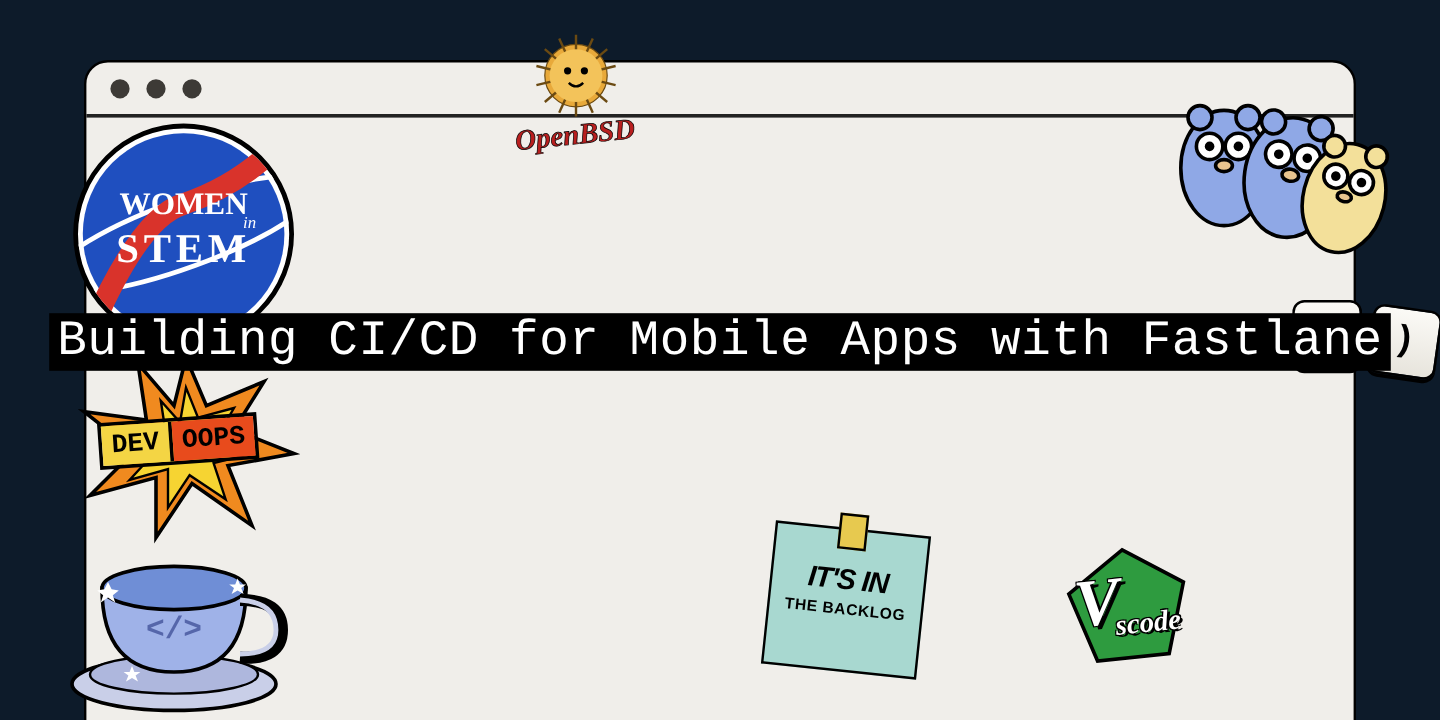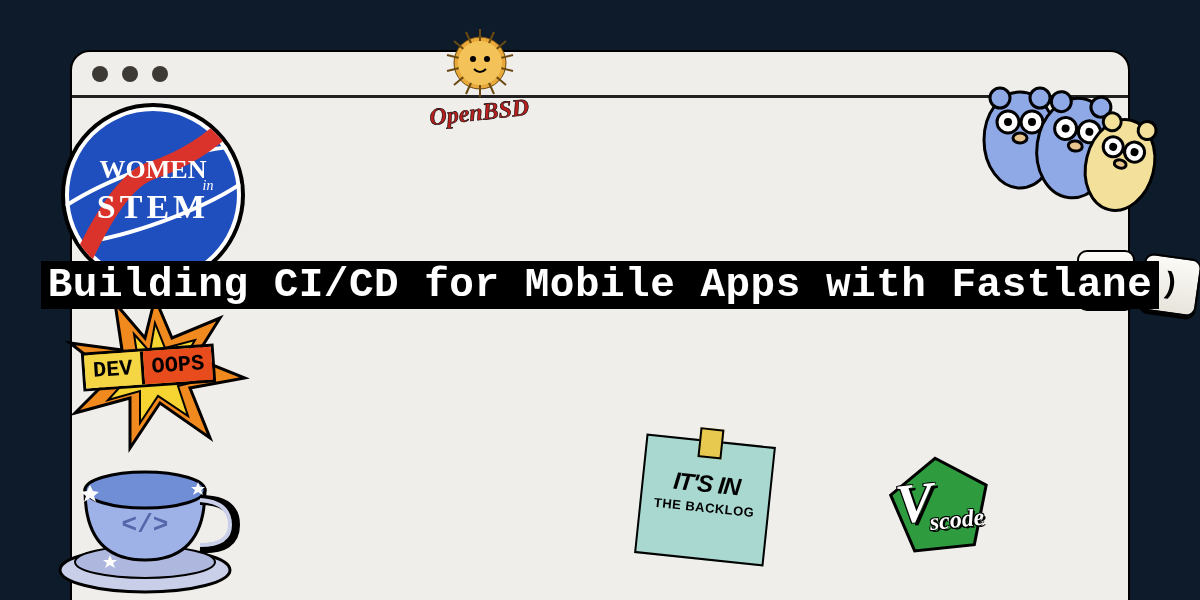--- a/index.html
+++ b/index.html
@@ -36,21 +36,21 @@
     border-radius: 50%;
   }
   .headline {
     position: absolute;
     top: 258px;
     left: 50%;
     transform: translateX(-50%);
     text-align: center;
     color: #fff;
     font-size: 41px;
-    font-weight: 700;
+    font-weight: 400;
     letter-spacing: 0.5px;
     line-height: 1.32;
     width: 100%;
     z-index: 50;
   }
   .headline span {
     background: #000;
     padding: 1px 7px;
     box-decoration-break: clone;
     -webkit-box-decoration-break: clone;

